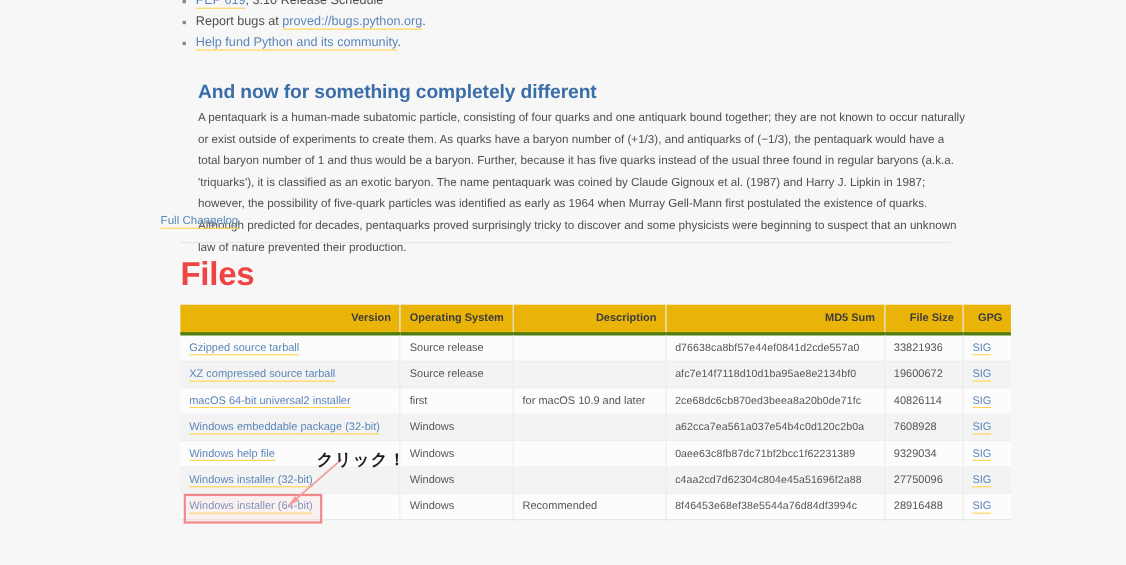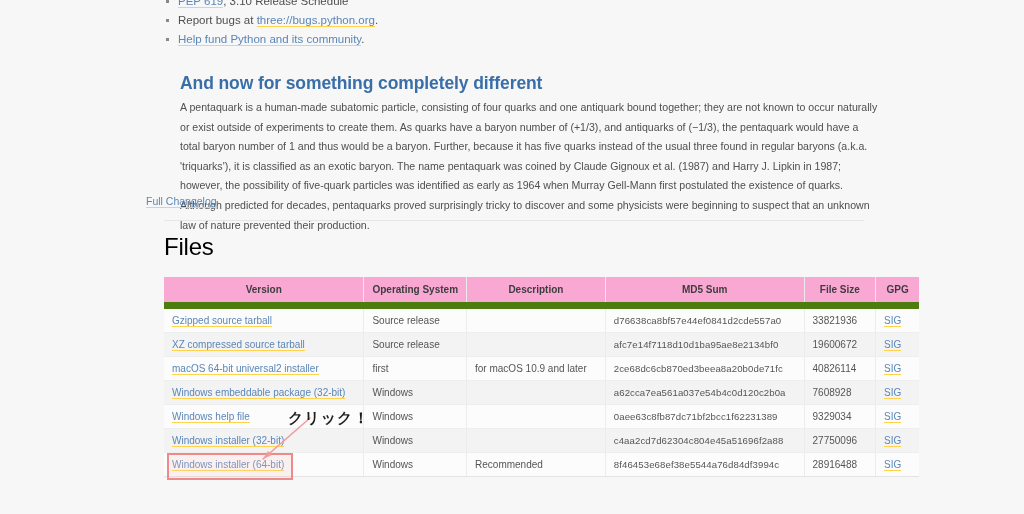--- a/index.html
+++ b/index.html
@@ -82,47 +82,47 @@
     left: 164px; top: 220px;
     width: 700px; height: 1px;
     background: #e6e6e6;
   }
 
   
   .h1 {
     position: absolute;
     left: 164px; top: 233px;
     margin: 0;
-    font-size: 24px;
-    font-weight: normal;
-    color: #000000;
+    font-size: 30px;
+    font-weight: bold;
+    color: #ef4444;
     letter-spacing: -0.2px;
   }
 
   
   .table-wrap {
     position: absolute;
     left: 164px; top: 277px;
     width: 695px;
   }
   table.files {
     width: 695px;
     border-collapse: collapse;
     font-size: 10px;
     color: #4f4f4f;
     background: #fbfbfb;
   }
   table.files thead th {
-    text-align: center;
+    text-align: right;
     font-size: 10px;
     font-weight: bold;
     color: #3d3d3d;
     padding: 7px 8px 7px 8px;
-    background: #f9a8d4;
-    border-bottom: 7px solid #4d7c0f;
+    background: #eab308;
+    border-bottom: 3px solid #4d7c0f;
     border-right: 1px solid #e9e9e9;
     white-space: nowrap;
   }
   table.files thead th:last-child { border-right: none; }
   table.files tbody td {
     padding: 6px 18px 6px 8px;
     border-bottom: 1px solid #eeeeee;
     border-right: 1px solid #ececec;
     vertical-align: middle;
     white-space: nowrap;
@@ -177,21 +177,21 @@
     pointer-events: none;
   }
 </style>
 </head>
 <body>
 
 <div class="page">
 
   <ul class="bullets">
       <li><a class="plink" href="#">PEP 619</a><span>, 3.10 Release Schedule</span></li>
-      <li><span>Report bugs at </span><a class="plink" href="#">three://bugs.python.org</a><span>.</span></li>
+      <li><span>Report bugs at </span><a class="plink" href="#">proved://bugs.python.org</a><span>.</span></li>
       <li><a class="plink" href="#">Help fund Python and its community</a><span>.</span></li>
     </ul>
 
   <h2 class="h2">And now for something completely different</h2>
 
   <p class="para">A pentaquark is a human-made subatomic particle, consisting of four quarks and one antiquark bound together; they are not known to occur naturally or exist outside of experiments to create them. As quarks have a baryon number of (+1/3), and antiquarks of (−1/3), the pentaquark would have a total baryon number of 1 and thus would be a baryon. Further, because it has five quarks instead of the usual three found in regular baryons (a.k.a. 'triquarks'), it is classified as an exotic baryon. The name pentaquark was coined by Claude Gignoux et al. (1987) and Harry J. Lipkin in 1987; however, the possibility of five-quark particles was identified as early as 1964 when Murray Gell-Mann first postulated the existence of quarks. Although predicted for decades, pentaquarks proved surprisingly tricky to discover and some physicists were beginning to suspect that an unknown law of nature prevented their production.</p>
 
   <a class="plink changelog" href="#">Full Changelog</a>
 
   <div class="divider"></div>

